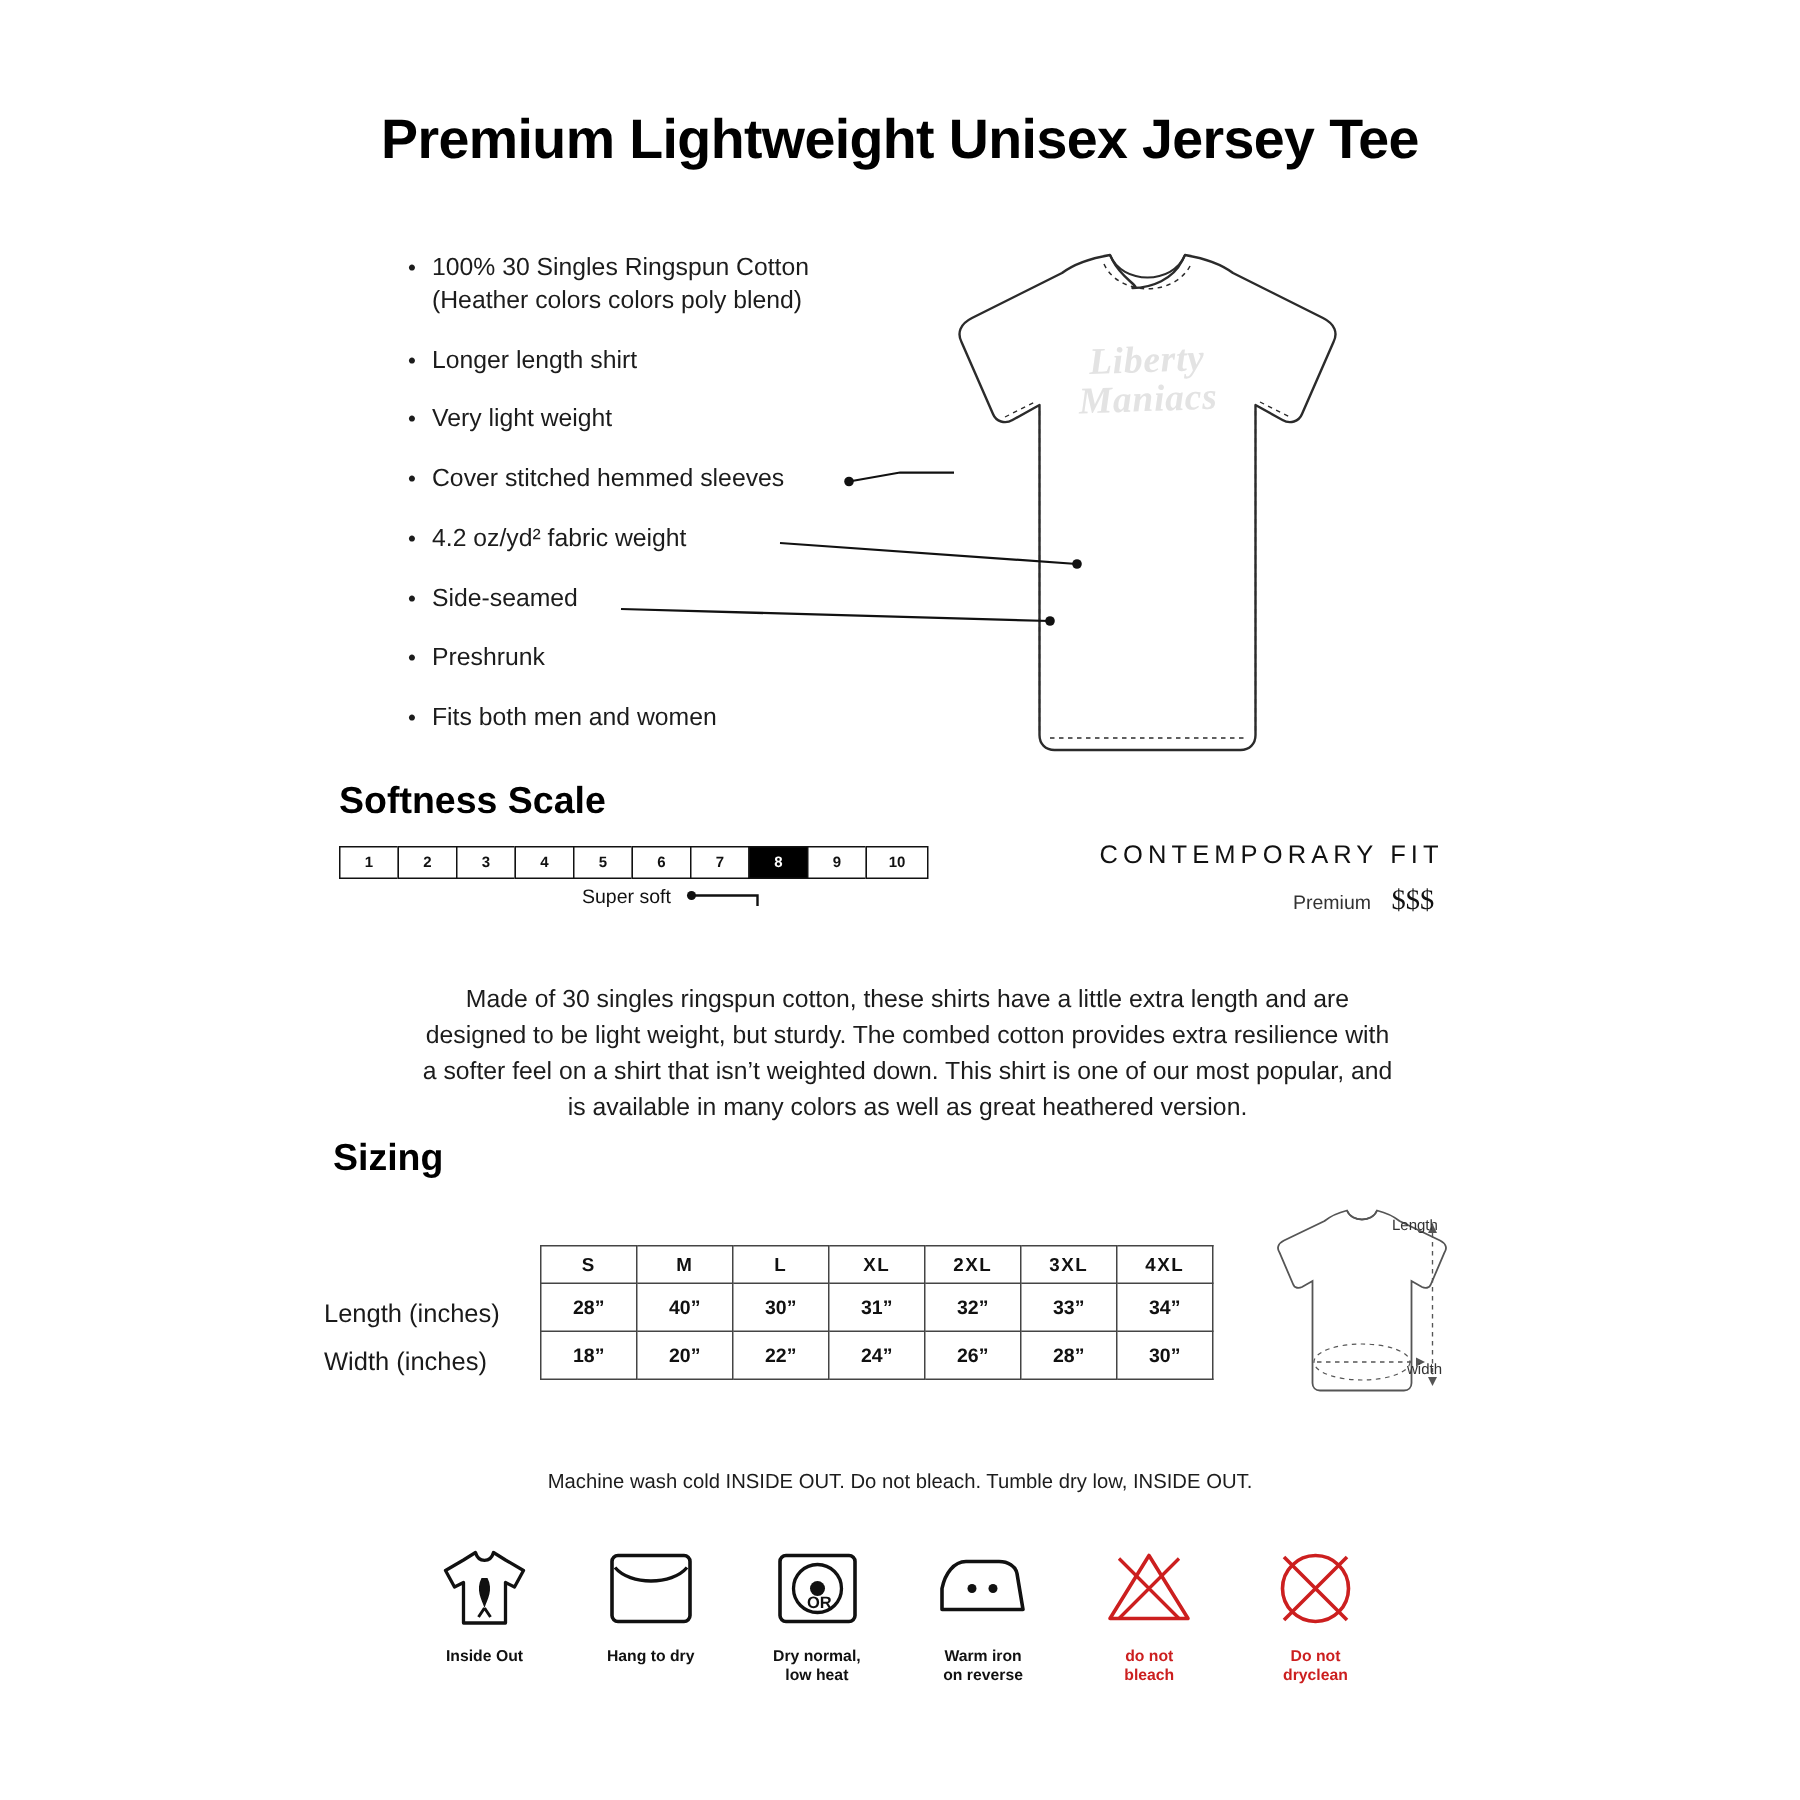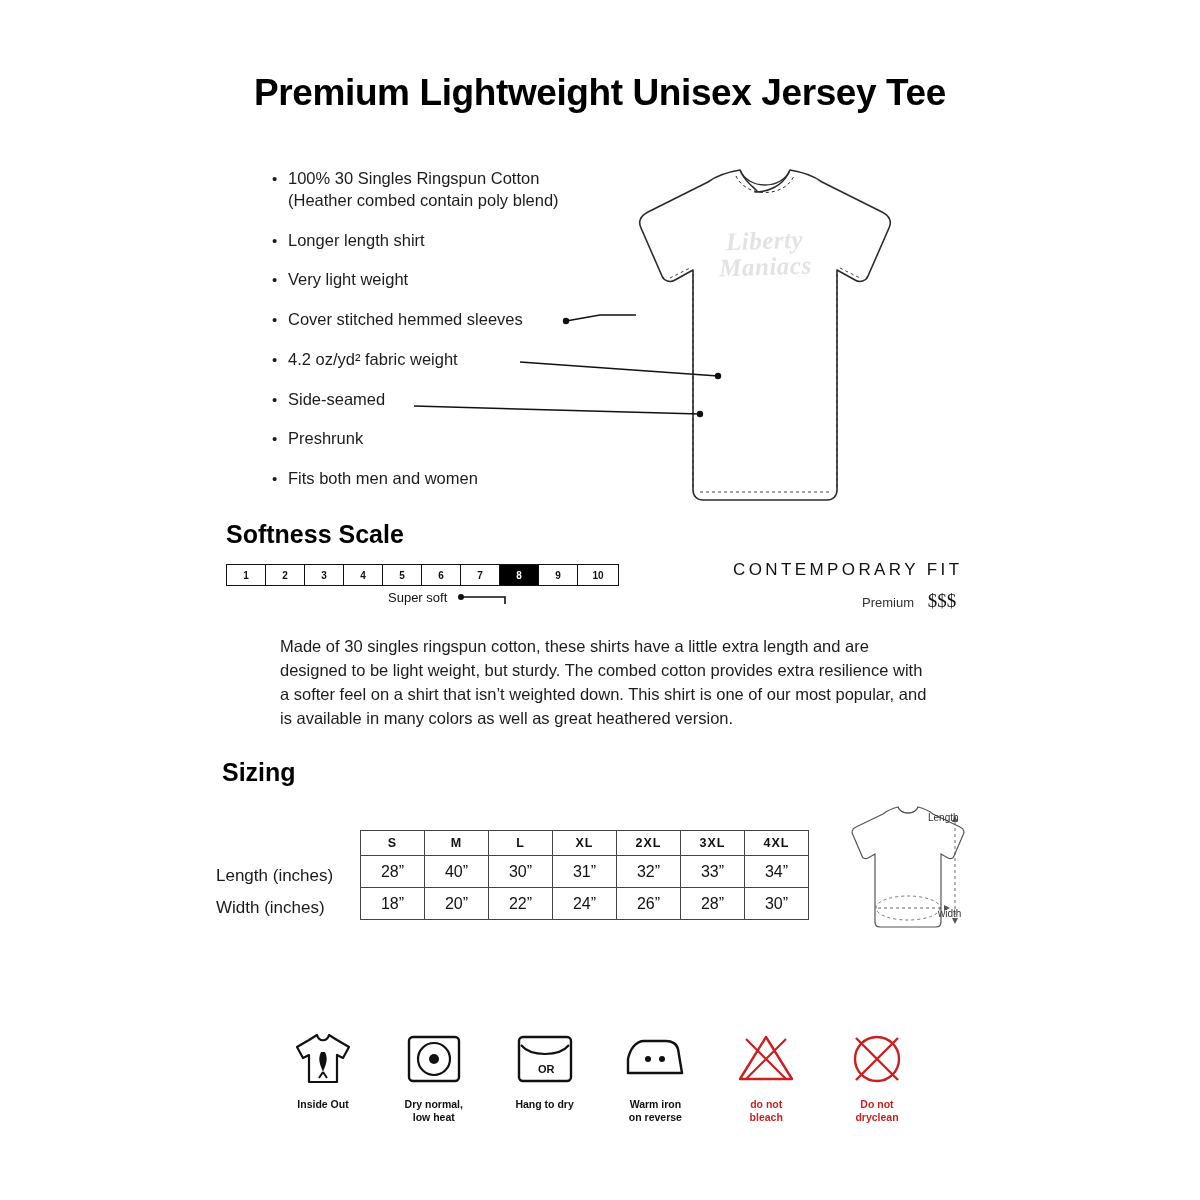--- a/index.html
+++ b/index.html
@@ -152,25 +152,26 @@
     font-size: 19px;
     color: #111;
     margin-left: 10px;
     font-family: "Liberation Serif", serif;
   }
 
   
   .description {
     position: absolute;
     left: 280px;
-    top: 635px;
+    top: 655px;
     width: 650px;
     font-size: 16.5px;
     line-height: 1.45;
     color: #1c1c1c;
+    text-align: center;
   }
 
   
   .sizing-head {
     position: absolute;
     left: 222px;
     top: 758px;
     font-size: 25px;
     font-weight: bold;
     color: #000;
@@ -179,22 +180,22 @@
     position: absolute;
     left: 360px;
     top: 830px;
     border-collapse: collapse;
   }
   .size-table td, .size-table th {
     border: 1px solid #444;
     width: 63px;
     height: 31px;
     text-align: center;
-    font-size: 16px;
-    font-weight: normal;
+    font-size: 13px;
+    font-weight: bold;
     color: #111;
     padding: 0;
   }
   .size-table th {
     font-size: 12.5px;
     font-weight: bold;
     letter-spacing: 1px;
     height: 24px;
   }
   .rl1 { position: absolute; left: 216px; top: 866px; font-size: 17px; }
@@ -267,21 +268,21 @@
 <body>
 
 <div class="page">
 
   <div class="title">Premium Lightweight Unisex Jersey Tee</div>
 
   <div class="features">
     <div class="feature">
       <span class="bullet">•</span>
       <span>100% 30 Singles Ringspun Cotton</span>
-      <span class="sub">(Heather combed contain poly blend)</span>
+      <span class="sub">(Heather colors colors poly blend)</span>
     </div>
     <div class="feature">
       <span class="bullet">•</span>
       <span>Longer length shirt</span>
     </div>
     <div class="feature">
       <span class="bullet">•</span>
       <span>Very light weight</span>
     </div>
     <div class="feature">
@@ -409,59 +410,60 @@
     <line x1="117" y1="16" x2="117" y2="124" stroke="#555" stroke-width="0.9" stroke-dasharray="3 3"></line>
     <path d="M117 16 l-3 6 h6 z" fill="#555"></path>
     <path d="M117 124 l-3 -6 h6 z" fill="#555"></path>
     <line x1="40" y1="108" x2="112" y2="108" stroke="#555" stroke-width="0.9" stroke-dasharray="3 3"></line>
     <path d="M112 108 l-6 -3 v6 z" fill="#555"></path>
     <ellipse cx="70" cy="108" rx="32" ry="12" fill="none" stroke="#555" stroke-width="0.8" stroke-dasharray="3 3"></ellipse>
   </svg>
   <div class="measure-label" style="left:928px; top:812px;">Length</div>
   <div class="measure-label" style="left:938px; top:908px;">width</div>
 
+  <div class="care-text">Machine wash cold INSIDE OUT. Do not bleach. Tumble dry low, INSIDE OUT.</div>
 
   <div class="care-icons">
 
     <div class="care-item">
       <div class="glyph">
         <svg width="64" height="58" viewBox="0 0 64 58">
           <path d="M18 10 L26 5 C28 12 36 12 38 5 L46 10 L58 17 L52 28 L46 25 L46 52 L18 52 L18 25 L12 28 L6 17 Z" fill="#fff" stroke="#111" stroke-width="2.2" stroke-linejoin="round"></path>
           <path d="M30 22 C26 30 30 36 32 42 C34 36 38 30 34 22 Z" fill="#111"></path>
           <path d="M32 42 L28 48 M32 42 L36 48" stroke="#111" stroke-width="2" fill="none"></path>
         </svg>
       </div>
       <div class="cap">Inside Out</div>
     </div>
 
 
     <div class="care-item">
       <div class="glyph">
+        <svg width="60" height="56" viewBox="0 0 60 56">
+          <rect x="4" y="6" width="52" height="44" rx="4" fill="#fff" stroke="#111" stroke-width="2.4"></rect>
+          <path d="M6 14 C16 26 44 26 54 14" fill="none" stroke="#111" stroke-width="2.2"></path>
+        </svg>
+      </div>
+      <div class="cap">Hang to dry</div>
+    </div>
+
+    <div class="care-item">
+      <div class="glyph">
         <svg width="58" height="56" viewBox="0 0 58 56">
           <rect x="4" y="6" width="50" height="44" rx="4" fill="#fff" stroke="#111" stroke-width="2.4"></rect>
           <circle cx="29" cy="28" r="16" fill="none" stroke="#111" stroke-width="2.2"></circle>
           <circle cx="29" cy="28" r="5" fill="#111"></circle>
         </svg>
       </div>
       <div class="cap" style="white-space:pre-line">Dry normal,
 low heat</div>
     </div>
 
     <div class="care-item">
       <div class="glyph">
-        <svg width="60" height="56" viewBox="0 0 60 56">
-          <rect x="4" y="6" width="52" height="44" rx="4" fill="#fff" stroke="#111" stroke-width="2.4"></rect>
-          <path d="M6 14 C16 26 44 26 54 14" fill="none" stroke="#111" stroke-width="2.2"></path>
-        </svg>
-      </div>
-      <div class="cap">Hang to dry</div>
-    </div>
-
-    <div class="care-item">
-      <div class="glyph">
         <svg width="66" height="52" viewBox="0 0 66 52">
           <path d="M6 40 L60 40 L56 16 C55 11 50 8 44 8 L22 8 C14 8 8 16 6 26 Z" fill="#fff" stroke="#111" stroke-width="2.4" stroke-linejoin="round"></path>
           <circle cx="26" cy="26" r="3" fill="#111"></circle>
           <circle cx="40" cy="26" r="3" fill="#111"></circle>
         </svg>
       </div>
       <div class="cap" style="white-space:pre-line">Warm iron
 on reverse</div>
     </div>
 

